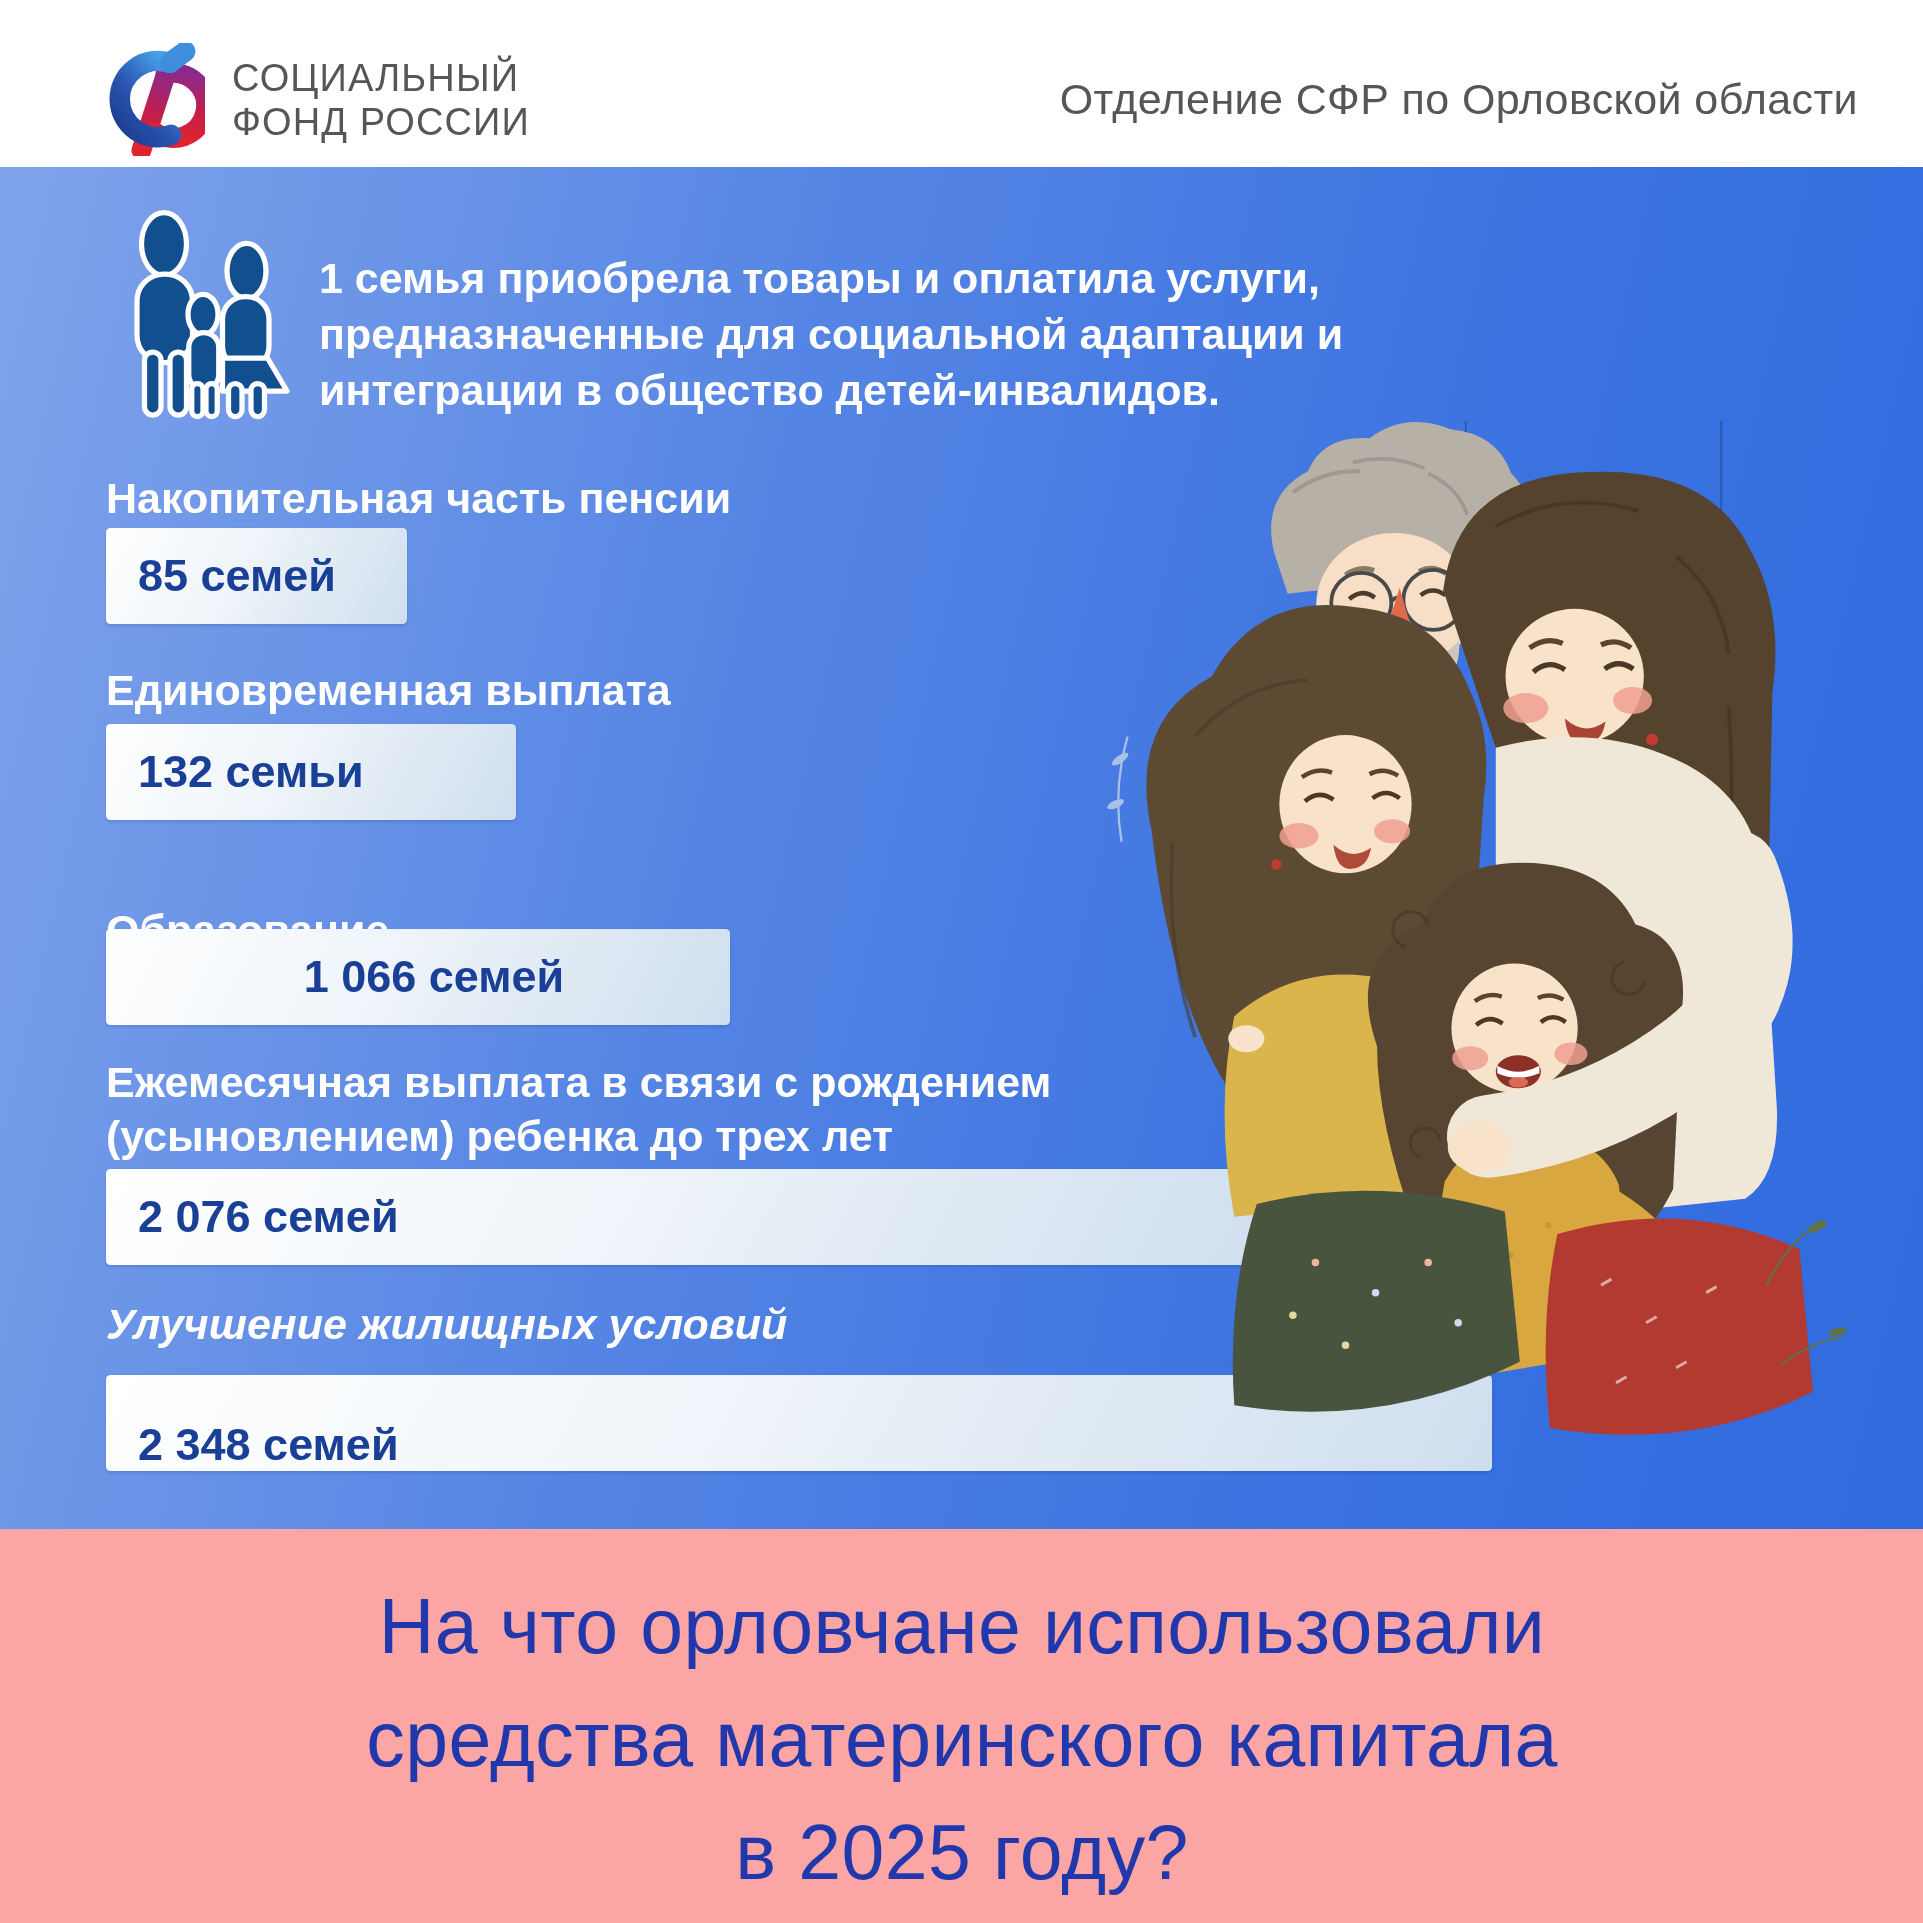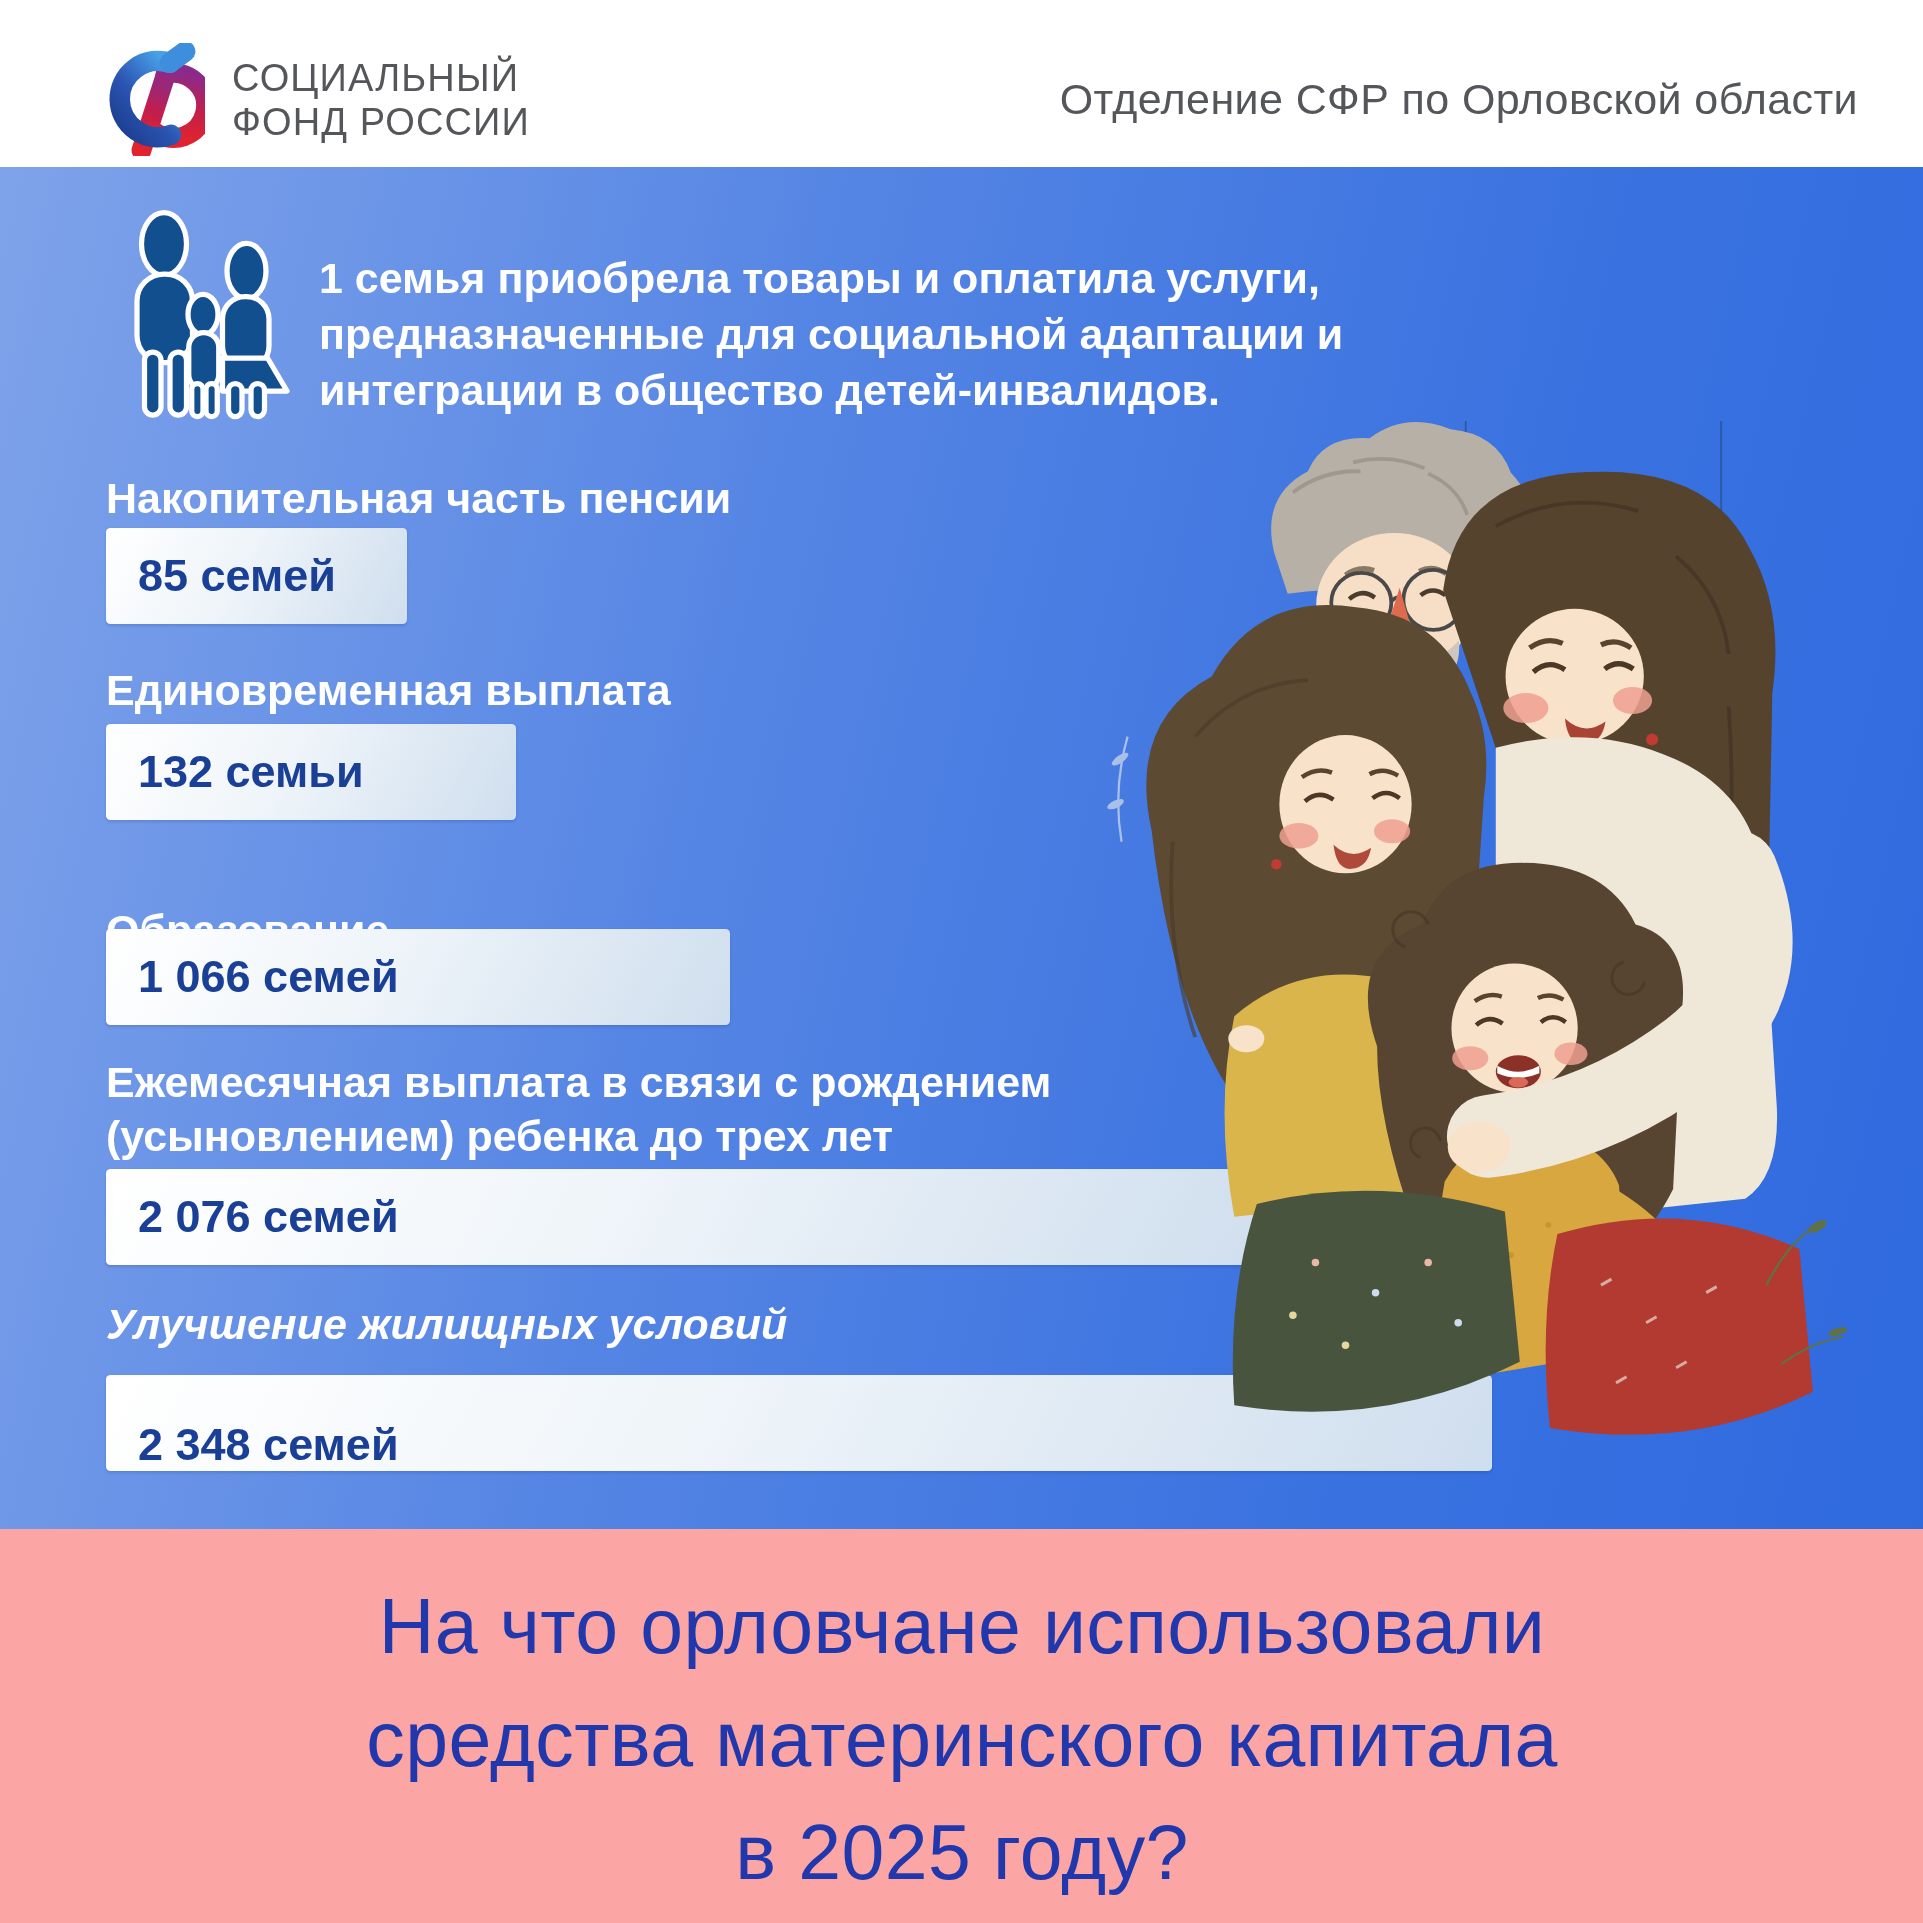--- a/index.html
+++ b/index.html
@@ -27,21 +27,21 @@
   .cat-label{position:absolute;left:106px;color:#ffffff;font-size:43px;line-height:54px;
              font-weight:700;max-width:1052px;}
   .bar{position:absolute;left:106px;height:96px;border-radius:4.5px;
        background:linear-gradient(118deg,#ffffff 0%,#eef4f9 45%,#cfdeee 100%);
        display:flex;align-items:center;box-sizing:border-box;padding-left:32px;
        box-shadow:0 1.5px 3px rgba(20,50,120,0.18);}
   .bar-value{color:#1A3F96;font-size:45px;font-weight:700;white-space:nowrap;}
 
   .label-1{top:304px;} .bar-1{top:361px;}
   .label-2{top:496px;} .bar-2{top:557px;}
-  .label-3{top:736px;} .bar-3{top:762px;}
+  .label-3{top:736px;} .bar-3{top:762px;justify-content:center;}
   .label-4{top:888px;} .bar-4{top:1002px;}
   .label-5{top:1130px;font-style:italic;} .bar-5{top:1208px;align-items:flex-end;}
 
   .illustration{position:absolute;left:1105px;top:254px;width:744px;height:1052px;}
 
   
   .footer{position:absolute;left:0;top:1529px;width:1924px;height:395px;background:#fca5a5;
           display:flex;flex-direction:column;align-items:center;justify-content:flex-start;
           padding-top:41px;box-sizing:border-box;}
   .footer-title{color:#2038AC;font-size:77px;line-height:113px;font-weight:500;

